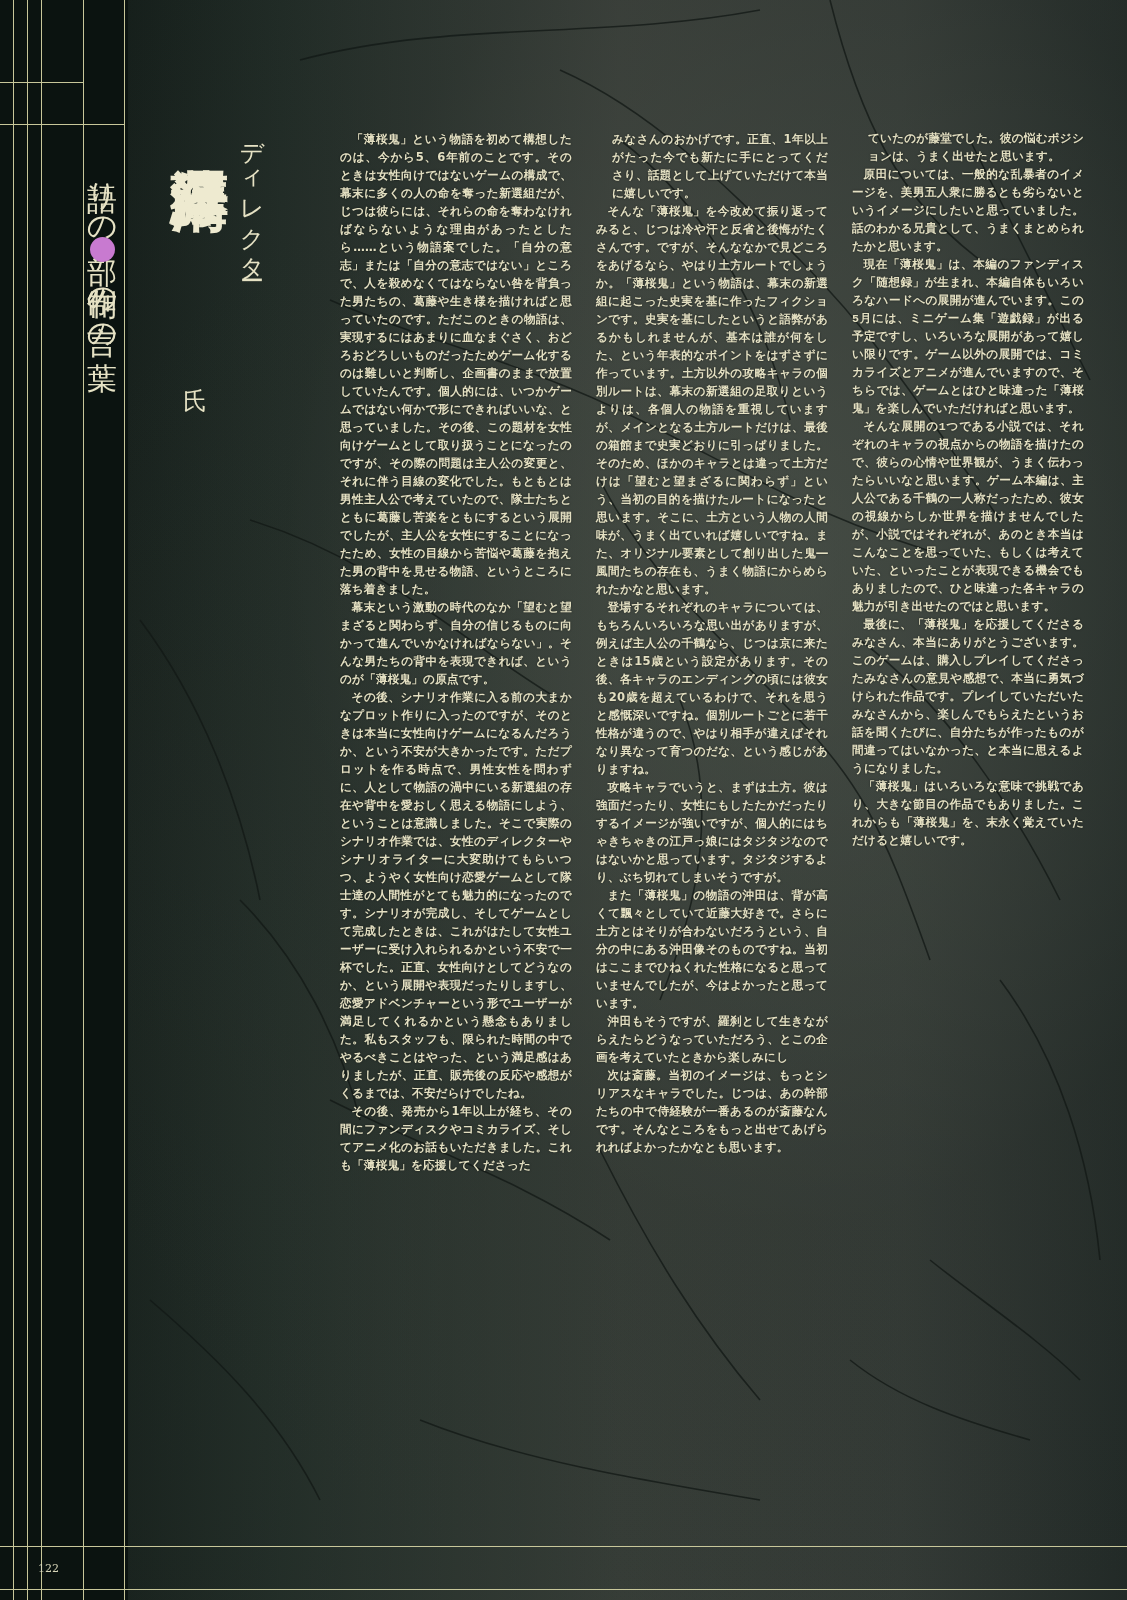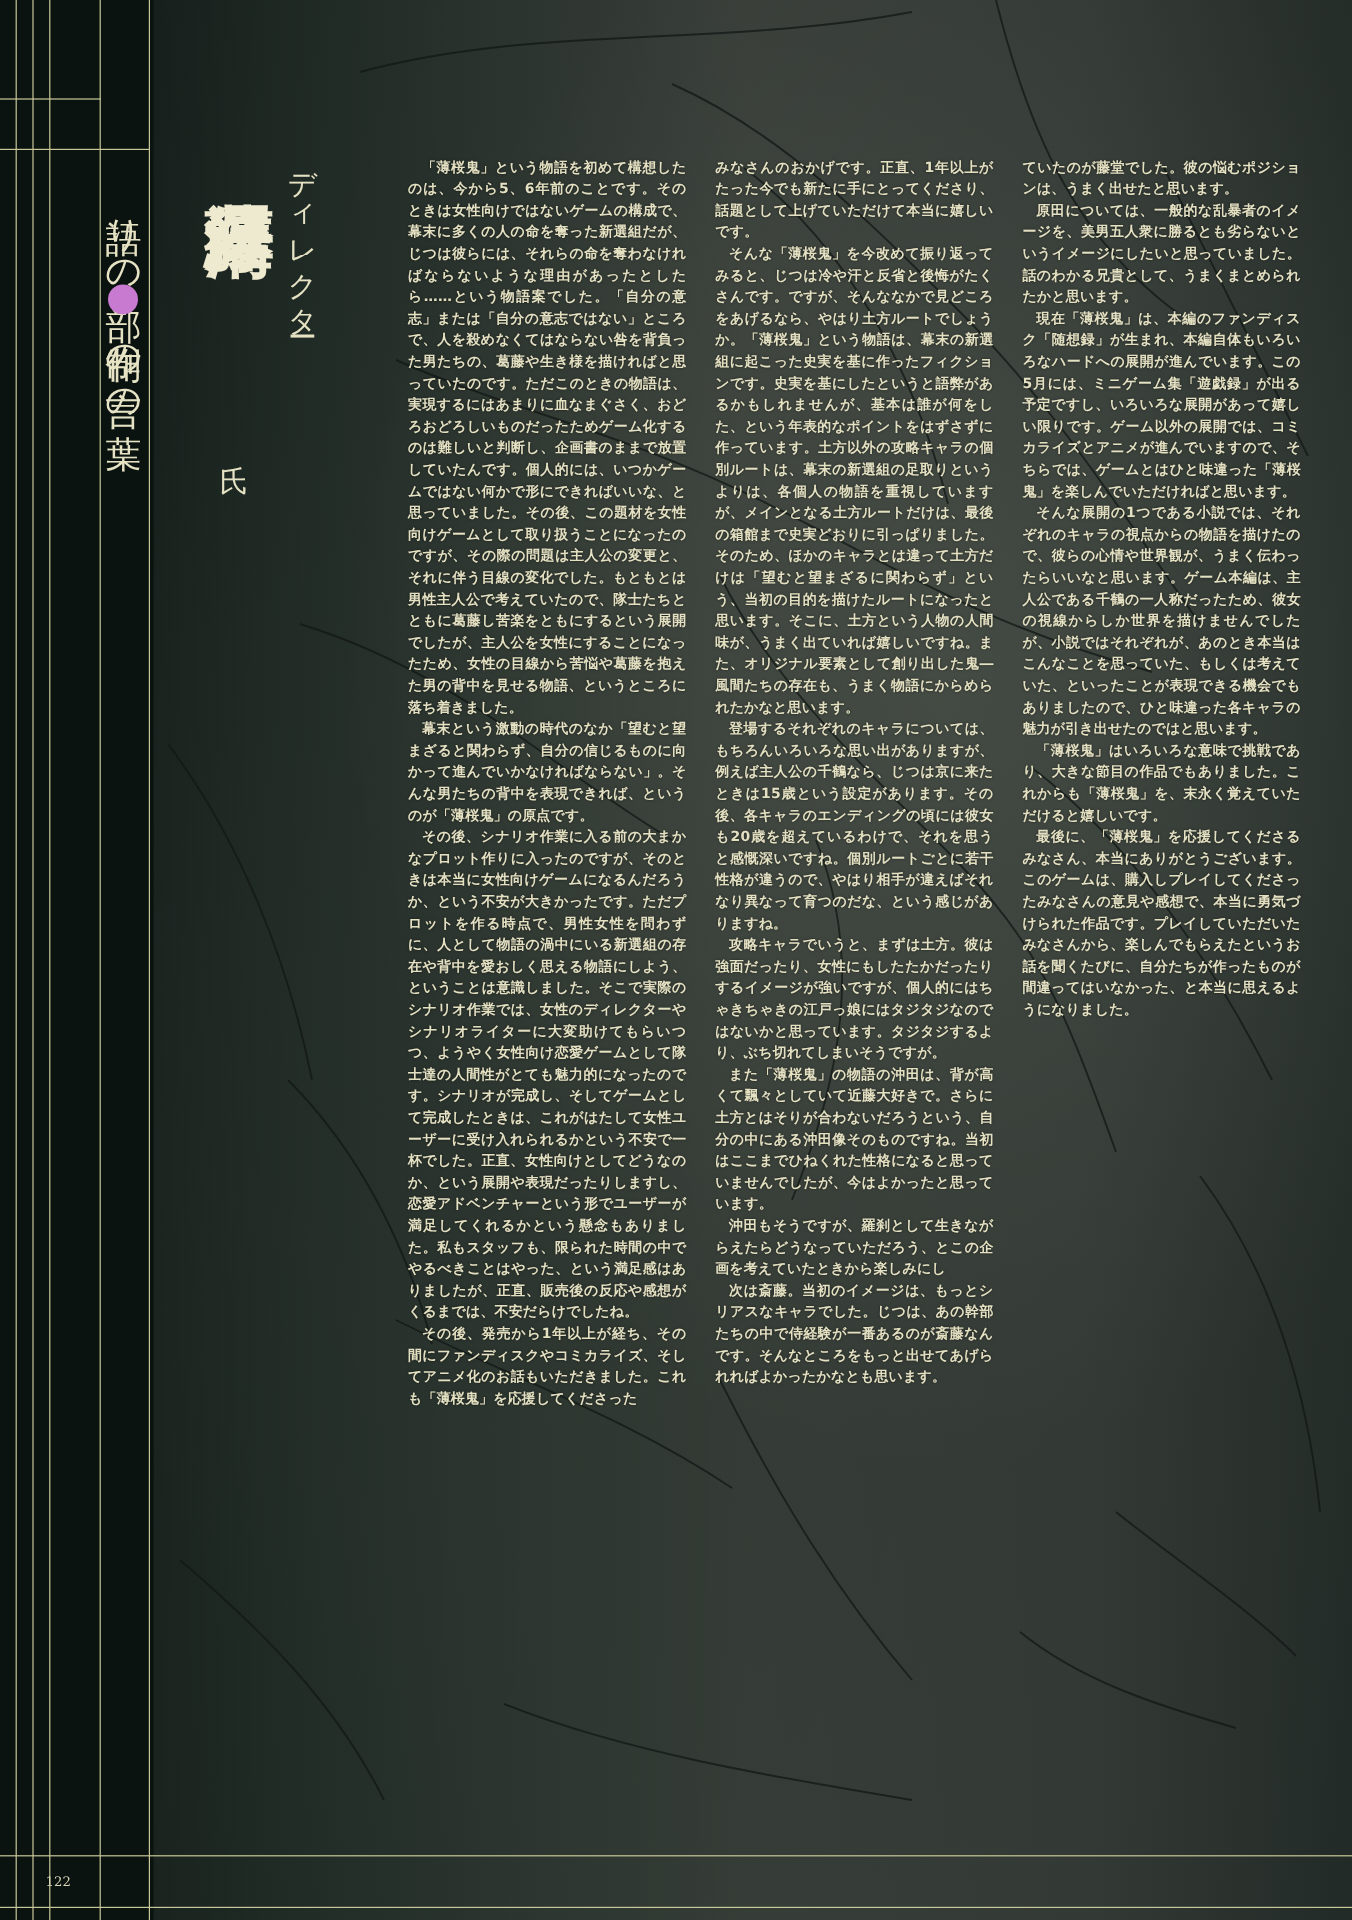--- a/index.html
+++ b/index.html
@@ -54,24 +54,24 @@
     font-size: 24px; color: #e6e2c4;
   }
 
   .col {
     position: absolute; top: 130px; width: 232px;
     font-size: 11.6px; line-height: 18px; font-weight: bold;
     color: #e4e0c2; letter-spacing: 0.2px;
     text-shadow: 0 0 2px rgba(0,0,0,0.6);
   }
   .col p { margin: 0; text-indent: 1em; text-align: justify; }
-  .col p.noindent { text-indent: 0; }
+  .col p.noindent { text-indent: 0; margin-left: 16px; }
   .col1 { left: 340px; }
   .col2 { left: 596px; }
-  .col3 { left: 852px; }
+  .col3 { left: 852px; font-family: Liberation Mono, monospace; }
 
   .page-number {
     position: absolute; left: 38px; top: 1562px;
     font-family: "DejaVu Serif", "Liberation Serif", serif;
     font-size: 11px; color: #d8d6b8;
   }
 </style>
 </head>
 <body>
 
@@ -134,17 +134,17 @@
   <p>また「薄桜鬼」の物語の沖田は、背が高くて飄々としていて近藤大好きで。さらに土方とはそりが合わないだろうという、自分の中にある沖田像そのものですね。当初はここまでひねくれた性格になると思っていませんでしたが、今はよかったと思っています。</p>
   <p>沖田もそうですが、羅刹として生きながらえたらどうなっていただろう、とこの企画を考えていたときから楽しみにし</p>
   <p>次は斎藤。当初のイメージは、もっとシリアスなキャラでした。じつは、あの幹部たちの中で侍経験が一番あるのが斎藤なんです。そんなところをもっと出せてあげられればよかったかなとも思います。</p>
 </div>
 
 <div class="col col3">
   <p class="noindent">ていたのが藤堂でした。彼の悩むポジションは、うまく出せたと思います。</p>
   <p>原田については、一般的な乱暴者のイメージを、美男五人衆に勝るとも劣らないというイメージにしたいと思っていました。話のわかる兄貴として、うまくまとめられたかと思います。</p>
   <p>現在「薄桜鬼」は、本編のファンディスク「随想録」が生まれ、本編自体もいろいろなハードへの展開が進んでいます。この5月には、ミニゲーム集「遊戯録」が出る予定ですし、いろいろな展開があって嬉しい限りです。ゲーム以外の展開では、コミカライズとアニメが進んでいますので、そちらでは、ゲームとはひと味違った「薄桜鬼」を楽しんでいただければと思います。</p>
   <p>そんな展開の1つである小説では、それぞれのキャラの視点からの物語を描けたので、彼らの心情や世界観が、うまく伝わったらいいなと思います。ゲーム本編は、主人公である千鶴の一人称だったため、彼女の視線からしか世界を描けませんでしたが、小説ではそれぞれが、あのとき本当はこんなことを思っていた、もしくは考えていた、といったことが表現できる機会でもありましたので、ひと味違った各キャラの魅力が引き出せたのではと思います。</p>
+  <p>最後に、「薄桜鬼」を応援してくださるみなさん、本当にありがとうございます。このゲームは、購入しプレイしてくださったみなさんの意見や感想で、本当に勇気づけられた作品です。プレイしていただいたみなさんから、楽しんでもらえたというお話を聞くたびに、自分たちが作ったものが間違ってはいなかった、と本当に思えるようになりました。</p>
   <p>「薄桜鬼」はいろいろな意味で挑戦であり、大きな節目の作品でもありました。これからも「薄桜鬼」を、末永く覚えていただけると嬉しいです。</p>
-  <p>最後に、「薄桜鬼」を応援してくださるみなさん、本当にありがとうございます。このゲームは、購入しプレイしてくださったみなさんの意見や感想で、本当に勇気づけられた作品です。プレイしていただいたみなさんから、楽しんでもらえたというお話を聞くたびに、自分たちが作ったものが間違ってはいなかった、と本当に思えるようになりました。</p>
 </div>
 
 <div class="page-number">122</div>
 
 </body></html>

